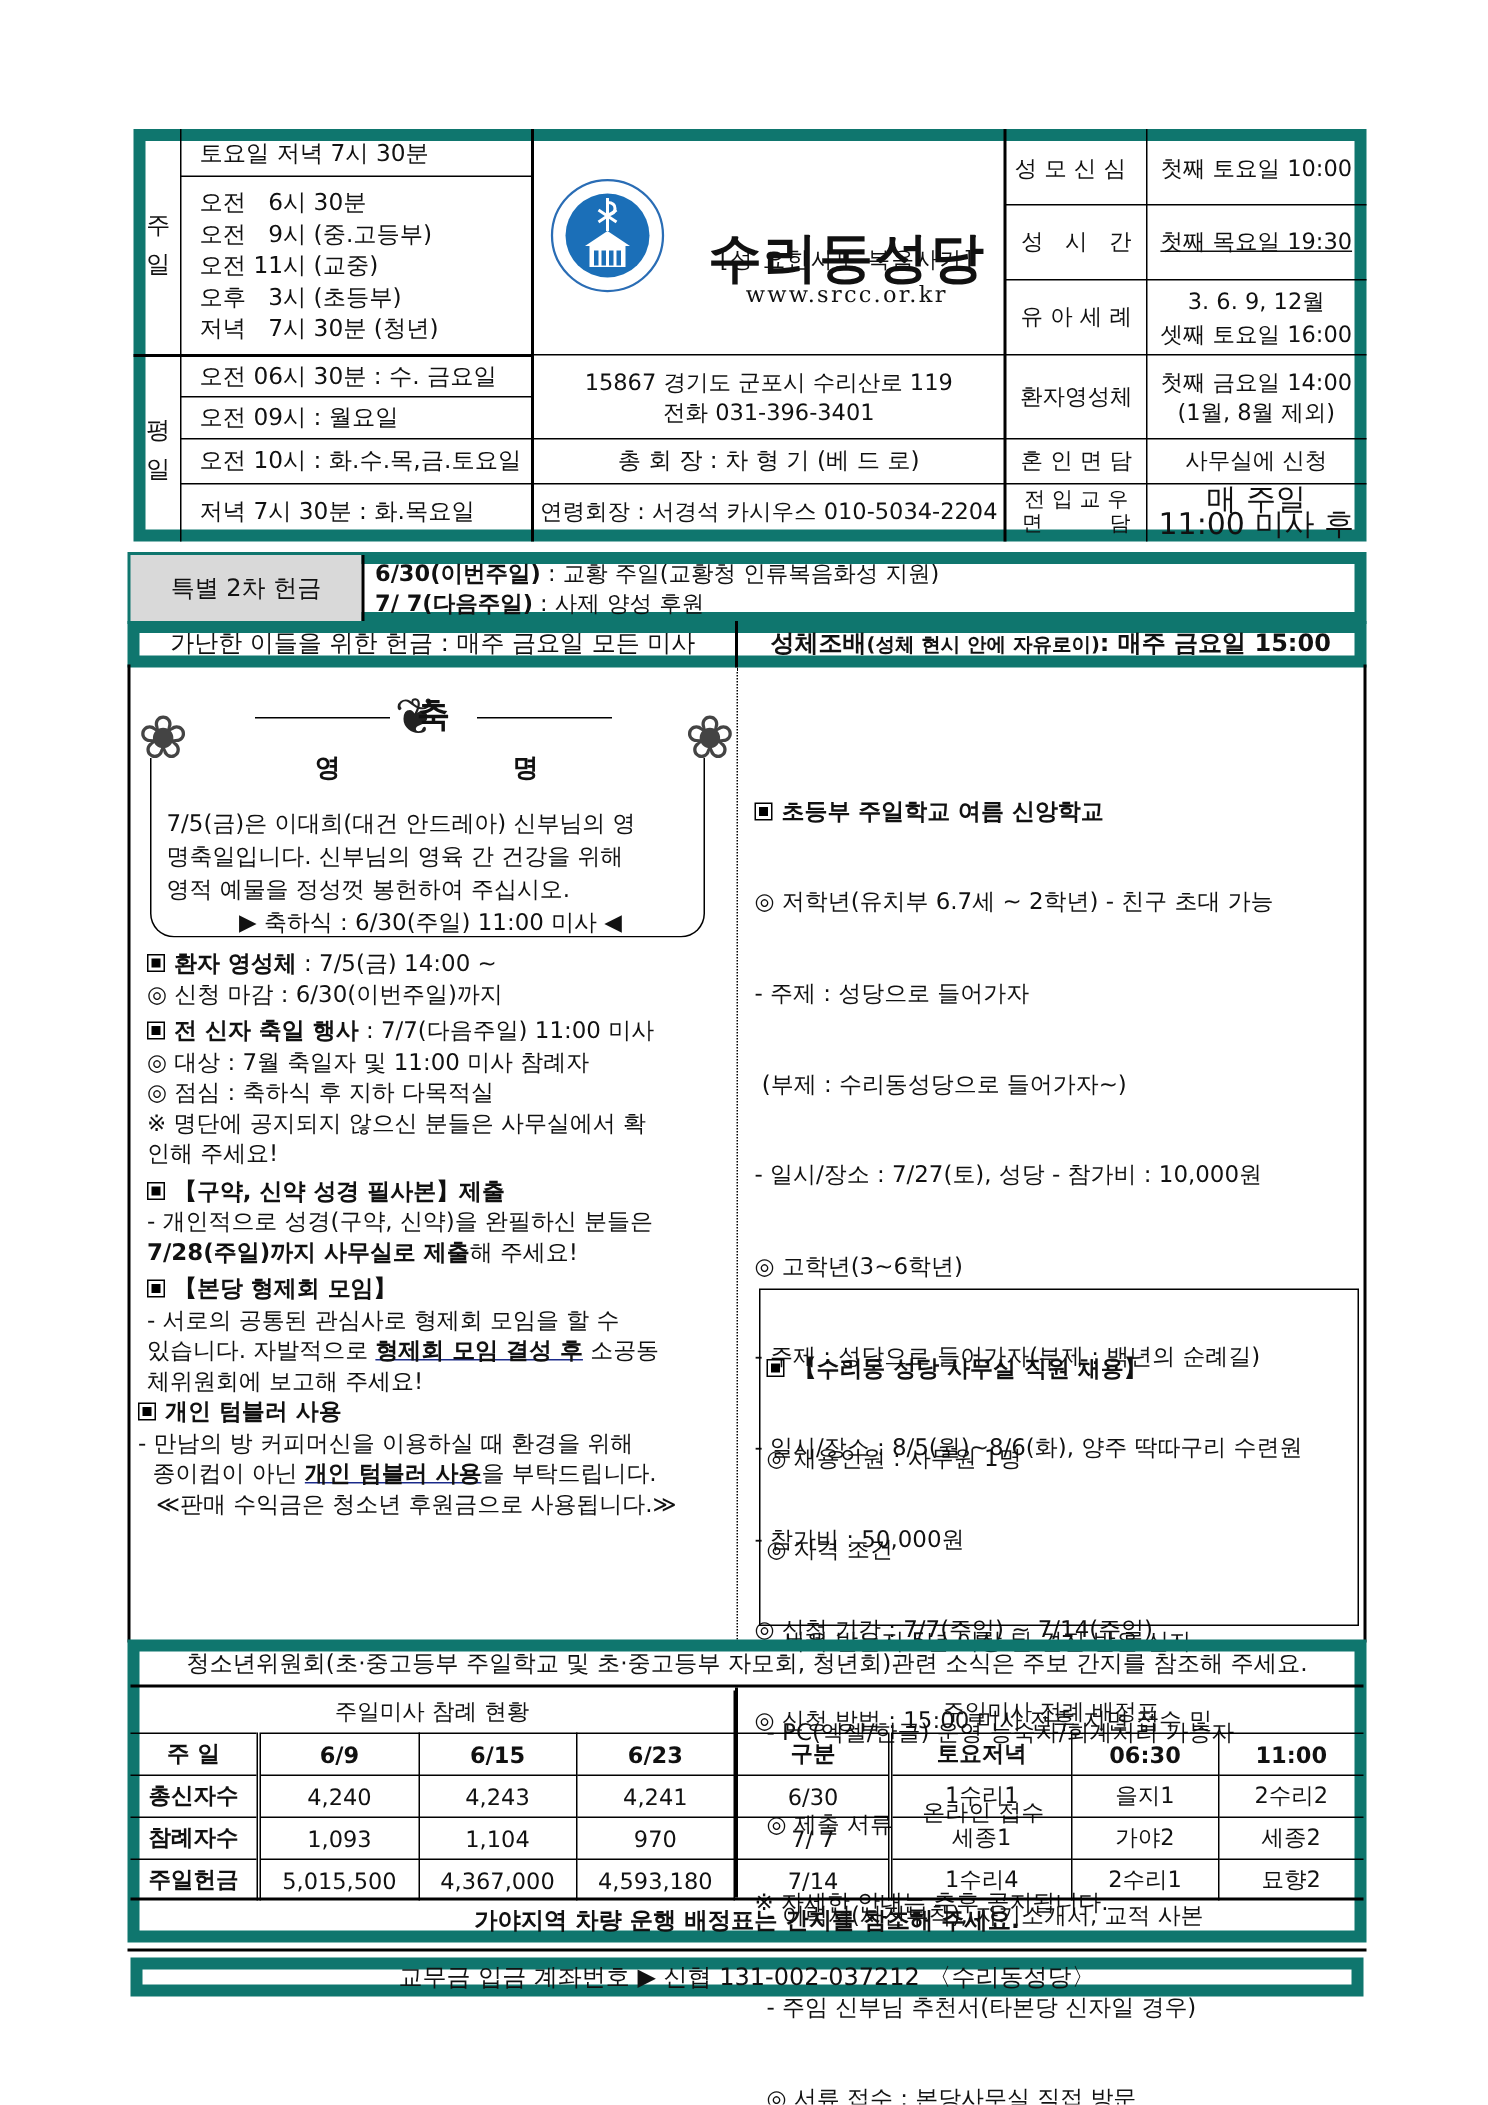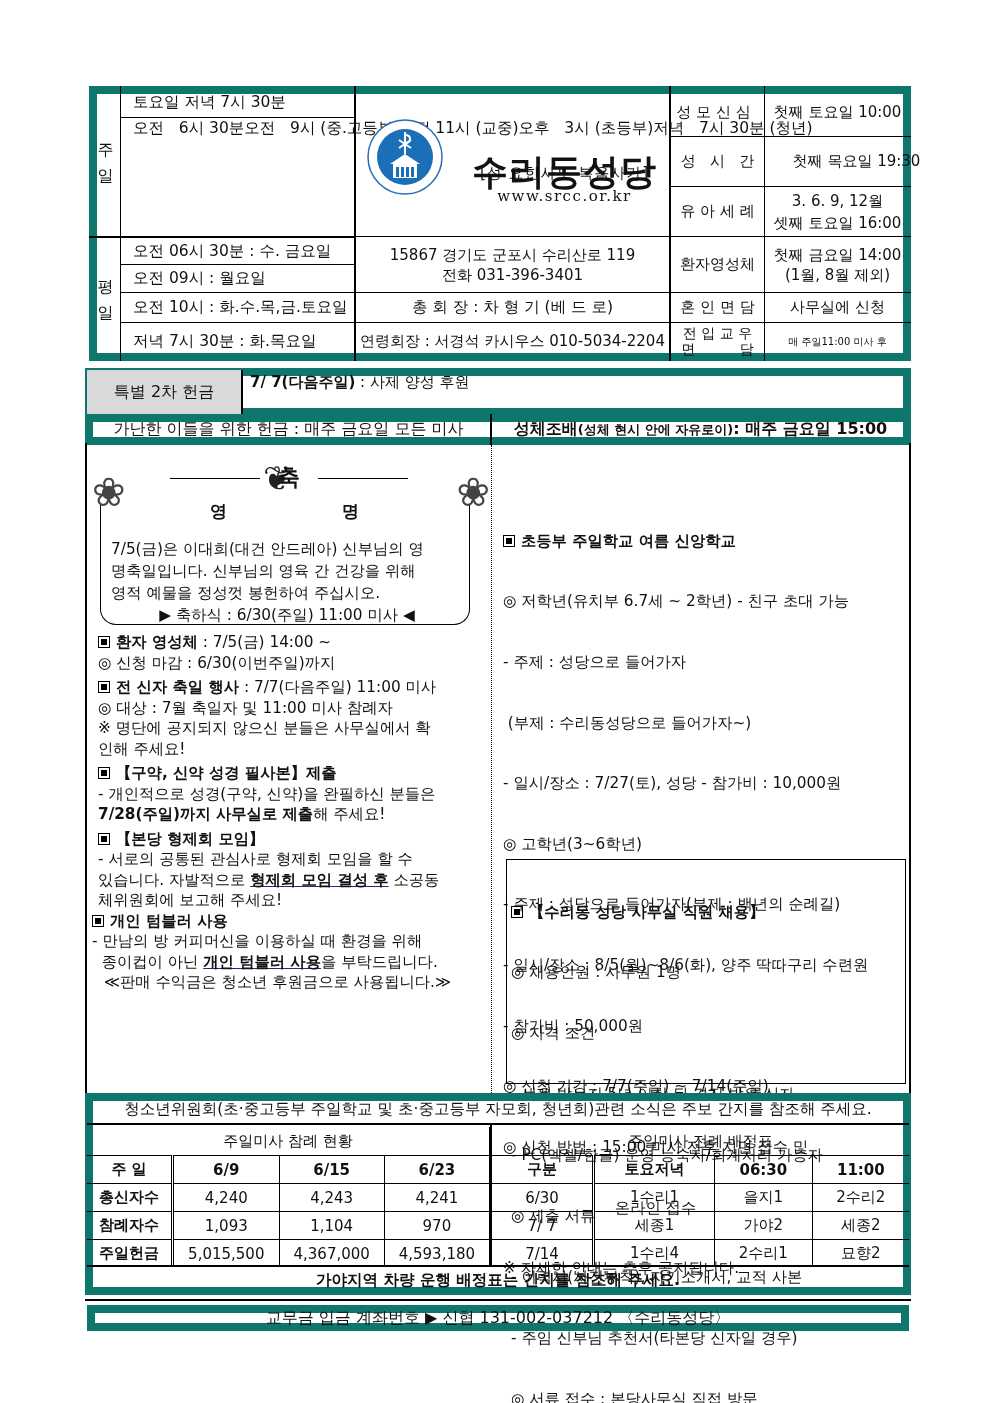--- a/index.html
+++ b/index.html
@@ -47,21 +47,21 @@
 <div class="line" style="left:670px; top:292px; width:241px; height:1px;"></div>
 <div class="line" style="left:670px; top:322px; width:241px; height:1px;"></div>
 
 <div class="cell ctr vertlbl" style="left:91px; top:118px; width:29px; height:90px; flex-direction:column;">
   <span>주</span>
   <span>일</span>
 </div>
 <div class="cell sched" style="left:121px; top:88px; width:233px; height:29px;">
   <span style="white-space:pre">토요일 저녁 7시 30분</span>
 </div>
-<div class="cell sched" style="left:121px; top:118px; width:233px; height:118px; flex-direction:row; align-items:flex-start; justify-content:space-between;">
+<div class="cell sched" style="left:121px; top:118px; width:233px; height:118px; flex-direction:column; align-items:flex-start; justify-content:center;">
   <span style="white-space:pre">오전   6시 30분</span>
   <span style="white-space:pre">오전   9시 (중.고등부)</span>
   <span style="white-space:pre">오전 11시 (교중)</span>
   <span style="white-space:pre">오후   3시 (초등부)</span>
   <span style="white-space:pre">저녁   7시 30분 (청년)</span>
 </div>
 
 <div class="cell ctr vertlbl" style="left:91px; top:265px; width:29px; height:70px; flex-direction:column;">
   <span>평</span>
   <span>일</span>
@@ -112,21 +112,21 @@
 
 <div class="cell ctr" style="left:667px; top:88px; width:93px; height:48px; font-size:15px;">
     <span style="white-space:pre">성 모 신 심</span>
   </div>
 <div class="cell ctr" style="left:765px; top:88px; width:145px; height:48px; font-size:15px;">
     <span>첫째 토요일 10:00</span>
   </div>
 <div class="cell ctr" style="left:671px; top:137px; width:93px; height:49px; font-size:15px;">
     <span style="white-space:pre">성   시   간</span>
   </div>
-<div class="cell ctr" style="left:784px; top:137px; width:145px; height:49px; font-size:15px;">
+<div class="cell ctr" style="left:765px; top:137px; width:145px; height:49px; font-size:15px;text-decoration:underline;">
     <span>첫째 목요일 19:30</span>
   </div>
 <div class="cell ctr" style="left:671px; top:187px; width:93px; height:49px; font-size:15px;">
     <span>유 아 세 례</span>
   </div>
 <div class="cell ctr" style="left:765px; top:187px; width:145px; height:49px; font-size:15px; flex-direction:column; line-height:22px;">
   <span>3. 6. 9, 12월</span>
   <span>셋째 토요일 16:00</span>
 </div>
 <div class="cell ctr" style="left:671px; top:237px; width:93px; height:55px; font-size:15px;">
@@ -139,31 +139,32 @@
 <div class="cell ctr" style="left:671px; top:293px; width:93px; height:29px; font-size:15px;">
     <span>혼 인 면 담</span>
   </div>
 <div class="cell ctr" style="left:765px; top:293px; width:145px; height:29px; font-size:15px;">
     <span>사무실에 신청</span>
   </div>
 <div class="cell ctr" style="left:671px; top:323px; width:93px; height:36px; font-size:14px; flex-direction:column; line-height:16px;">
   <span>전 입 교 우</span>
   <span style="white-space:pre">면          담</span>
 </div>
-<div class="cell ctr" style="left:765px; top:323px; width:145px; height:36px; font-size:10px; line-height:17px;align-items:center;">
+<div class="cell ctr" style="left:765px; top:323px; width:145px; height:36px; font-size:20px; flex-direction:column; line-height:17px;align-items:center;">
   <span>매 주일</span>
   <span>11:00 미사 후</span>
 </div>
 
 <div class="abs b2" style="left:85px; top:368px; width:826px; height:48px;"></div>
 <div class="cell ctr" style="left:87px; top:370px; width:154px; height:44px; background:#d9d9d9; font-size:16px;">
     <span>특별 2차 헌금</span>
   </div>
 <div class="line" style="left:241px; top:370px; width:2px; height:44px;"></div>
 <div class="abs" style="left:250px; top:372px; font-size:15px; line-height:20px;">
+  <div><b>6/30(이번주일)</b><span> : 교황 주일(교황청 인류복음화성 지원)</span></div>
   <div><b style="white-space:pre">7/ 7(다음주일)</b><span> : 사제 양성 후원</span></div>
 </div>
 
 <div class="abs b2" style="left:85px; top:414px; width:826px; height:31px;"></div>
 <div class="line" style="left:490px; top:414px; width:2px; height:31px;"></div>
 <div class="cell ctr" style="left:87px; top:416px; width:403px; height:27px; font-size:16px;">
     <span>가난한 이들을 위한 헌금 : 매주 금요일 모든 미사</span>
   </div>
 <div class="cell ctr" style="left:492px; top:416px; width:417px; height:27px; font-size:16px; font-weight:bold;">
   <span>성체조배</span>
@@ -193,20 +194,21 @@
 </div>
 
 <div class="abs" style="left:98px; top:632px; width:384px; font-size:15.3px; line-height:20.5px;">
   <div>
     <div><span class="sq"></span><b>환자 영성체</b><span> : 7/5(금) 14:00 ~</span></div>
     <div>◎ 신청 마감 : 6/30(이번주일)까지</div>
   </div>
   <div style="margin-top:4px;">
     <div><span class="sq"></span><b>전 신자 축일 행사</b><span> : 7/7(다음주일) 11:00 미사</span></div>
     <div>◎ 대상 : 7월 축일자 및 11:00 미사 참례자</div>
+    <div>◎ 점심 : 축하식 후 지하 다목적실</div>
     <div>※ 명단에 공지되지 않으신 분들은 사무실에서 확</div>
     <div>인해 주세요!</div>
   </div>
   <div style="margin-top:4px;">
     <div><span class="sq"></span><b>【구약, 신약 성경 필사본】제출</b></div>
     <div>- 개인적으로 성경(구약, 신약)을 완필하신 분들은</div>
     <div><b>7/28(주일)까지 사무실로 제출</b><span>해 주세요!</span></div>
   </div>
   <div style="margin-top:4px;">
     <div><span class="sq"></span><b>【본당 형제회 모임】</b></div>

